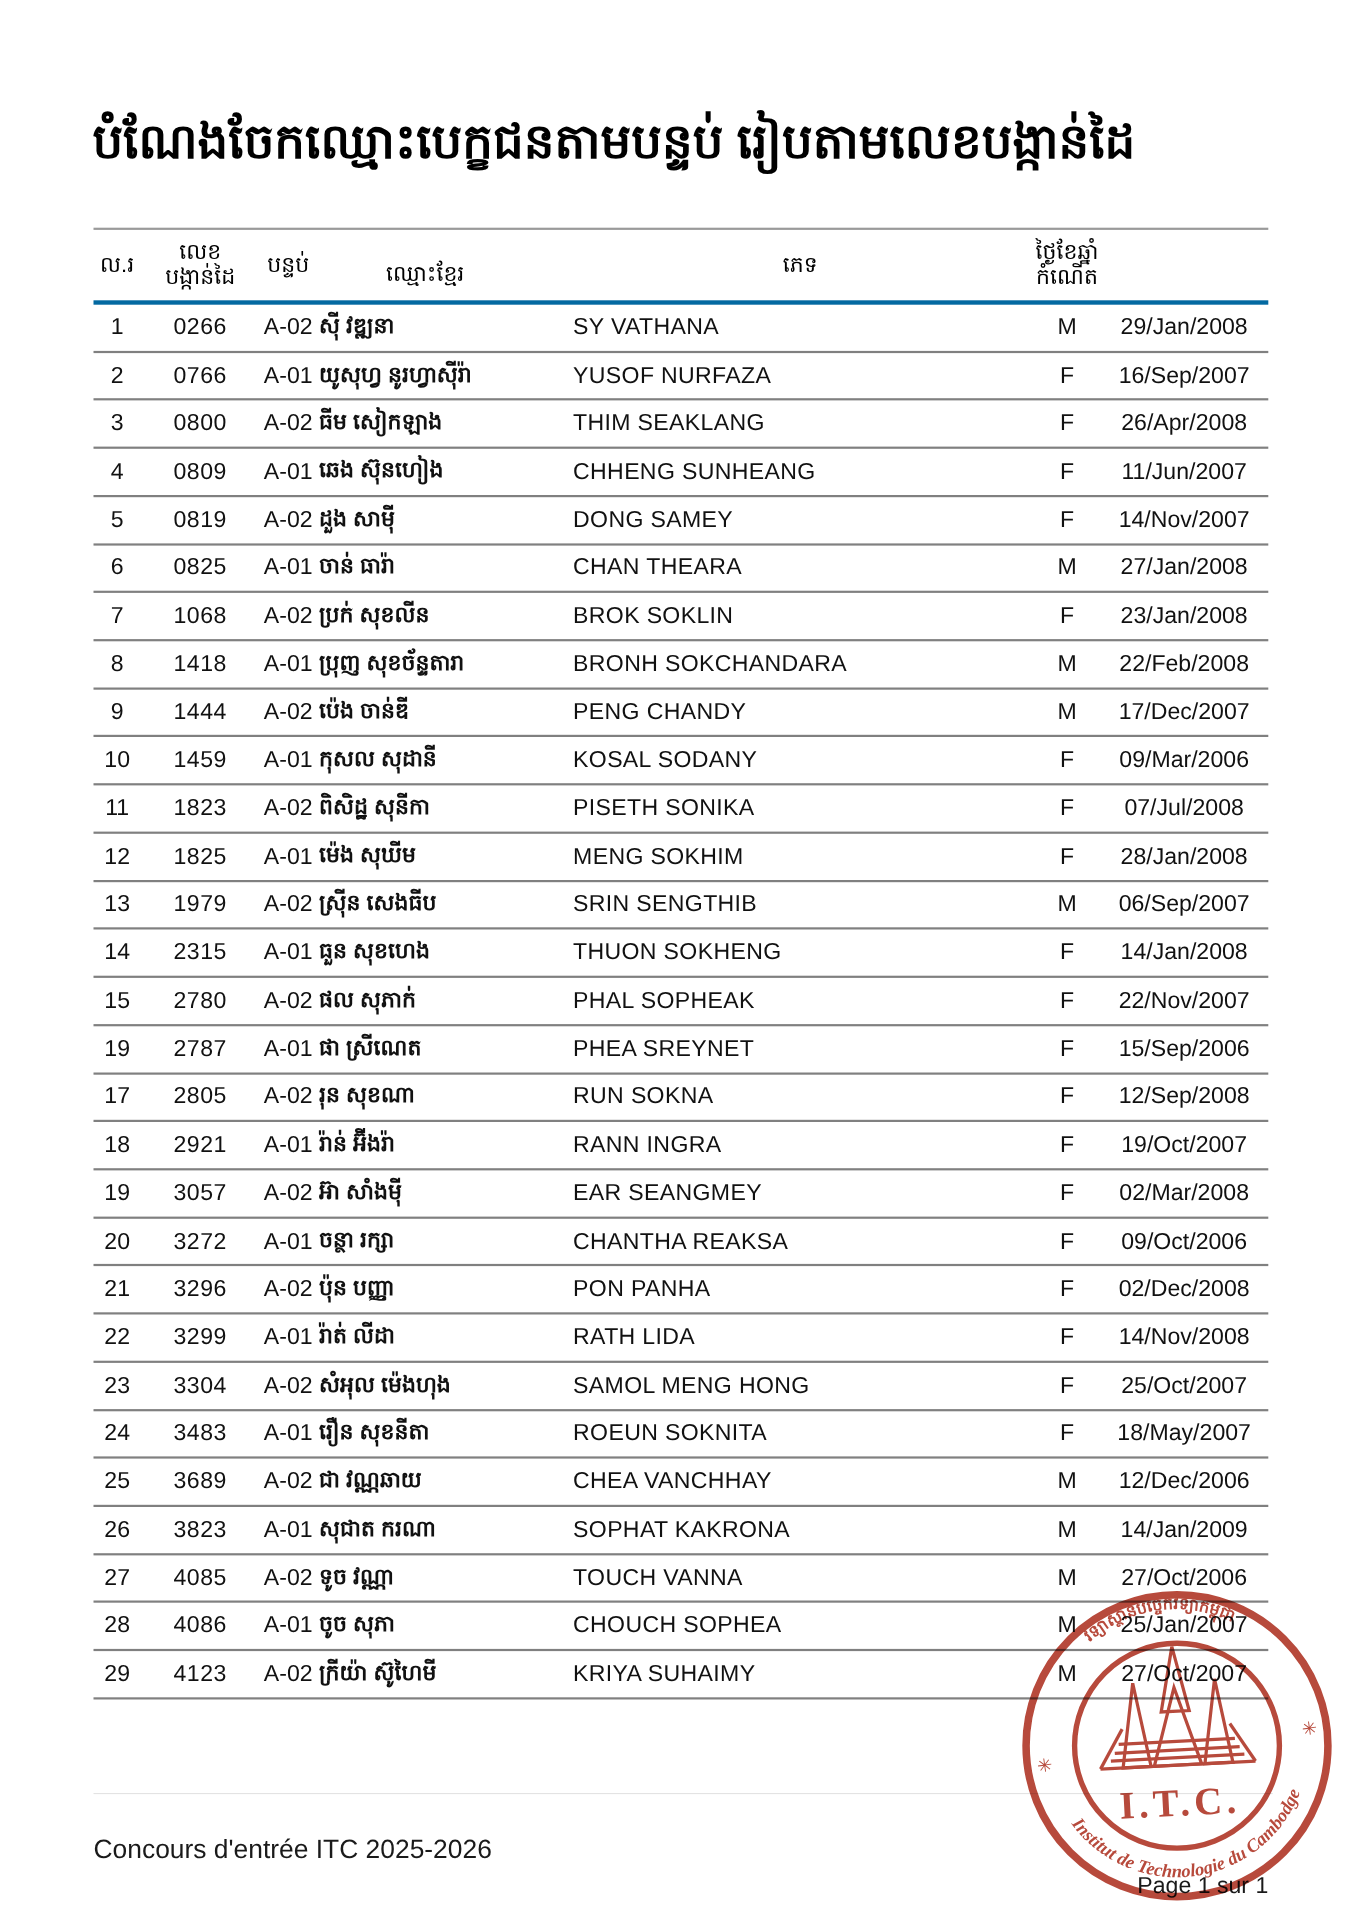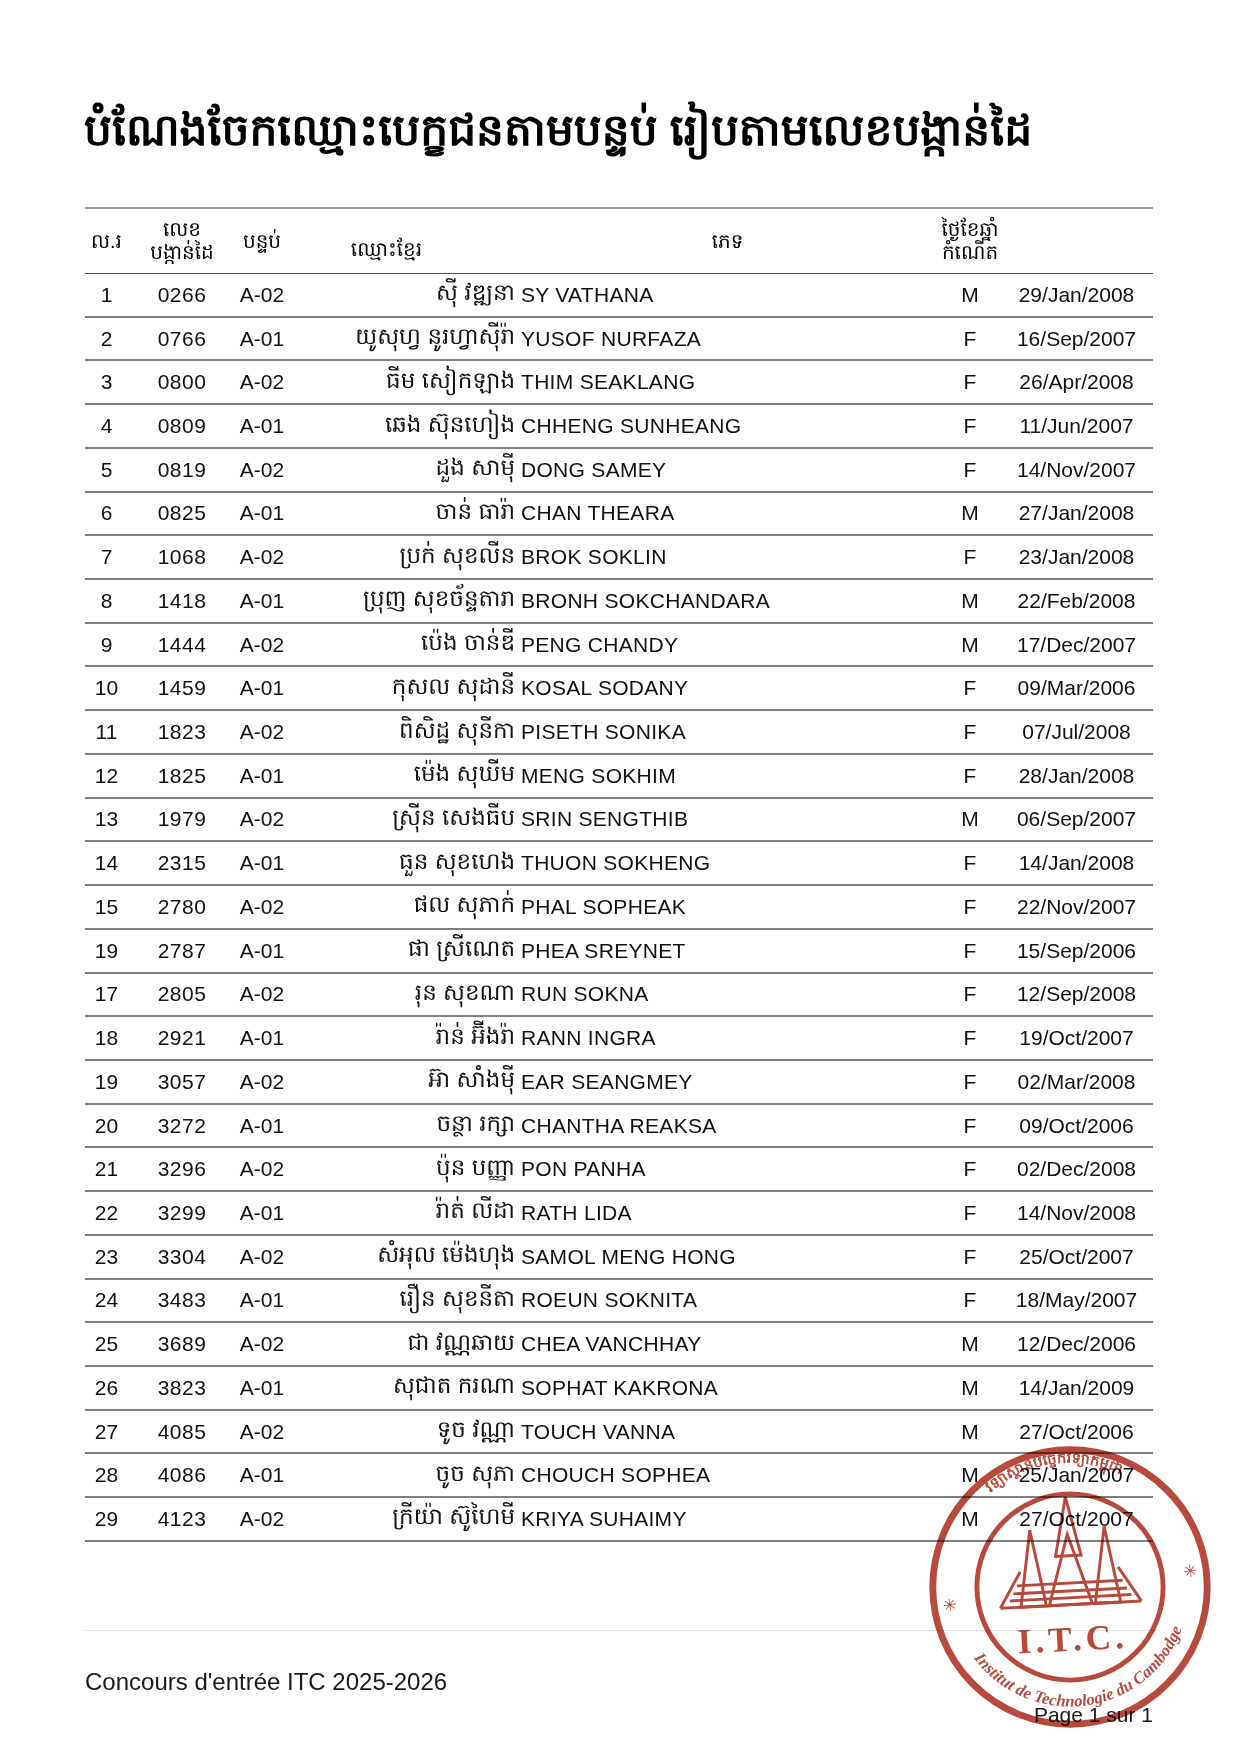--- a/index.html
+++ b/index.html
@@ -24,21 +24,21 @@
   }
   
   .tbl{
     position:absolute;
     left:85px;top:207px;width:1068px;
   }
   .thead{
     display:grid;
     grid-template-columns:43px 108px 52px 227px 425px 60px 153px;
     border-top:2px solid #9a9a9a;
-    border-bottom:1px solid #0369a1;
+    border-bottom:4px solid #0369a1;
     height:64px;
     align-items:center;
   }
   .th{
     font-size:20px;
     text-align:center;
     line-height:1.15;
     color:#000;
   }
   .th.name-kh{padding-right:30px;margin-top:17px;}
@@ -52,21 +52,21 @@
     flex:1;
     display:grid;
     grid-template-columns:43px 108px 52px 227px 425px 60px 153px;
     align-items:center;
     border-bottom:2px solid #808080;
   }
   .td{font-size:21px;}
   .td.c1{text-align:center;}
   .td.c2{text-align:center;letter-spacing:0.5px;}
   .td.c3{text-align:center;}
-  .td.c4{text-align:right;padding-left:2px;font-size:23px;}
+  .td.c4{text-align:left;padding-left:2px;font-size:20px;font-weight:bold;}
   .td.c5{text-align:left;padding-left:6px;font-size:21px;letter-spacing:0.3px;}
   .td.c6{text-align:center;}
   .td.c7{text-align:center;}
   
   .faint-line{
     position:absolute;
     left:85px;top:1630px;width:1072px;height:0;
     border-top:1px solid #e3e3e3;
   }
   .footer-left{

